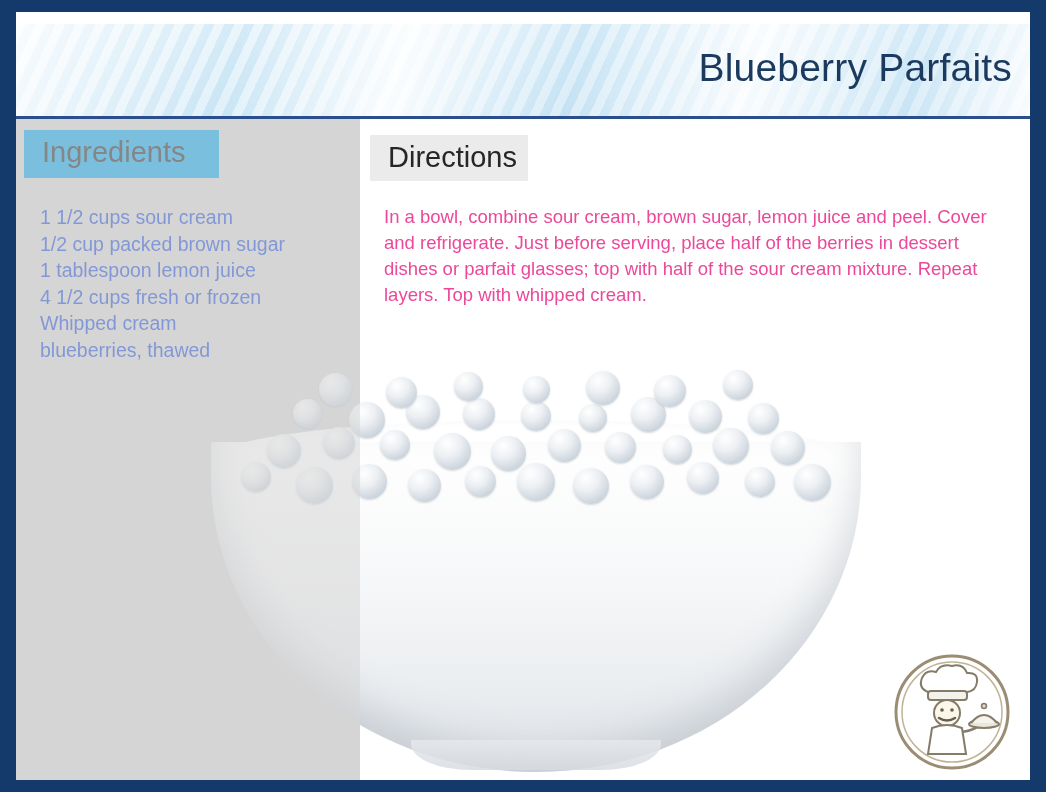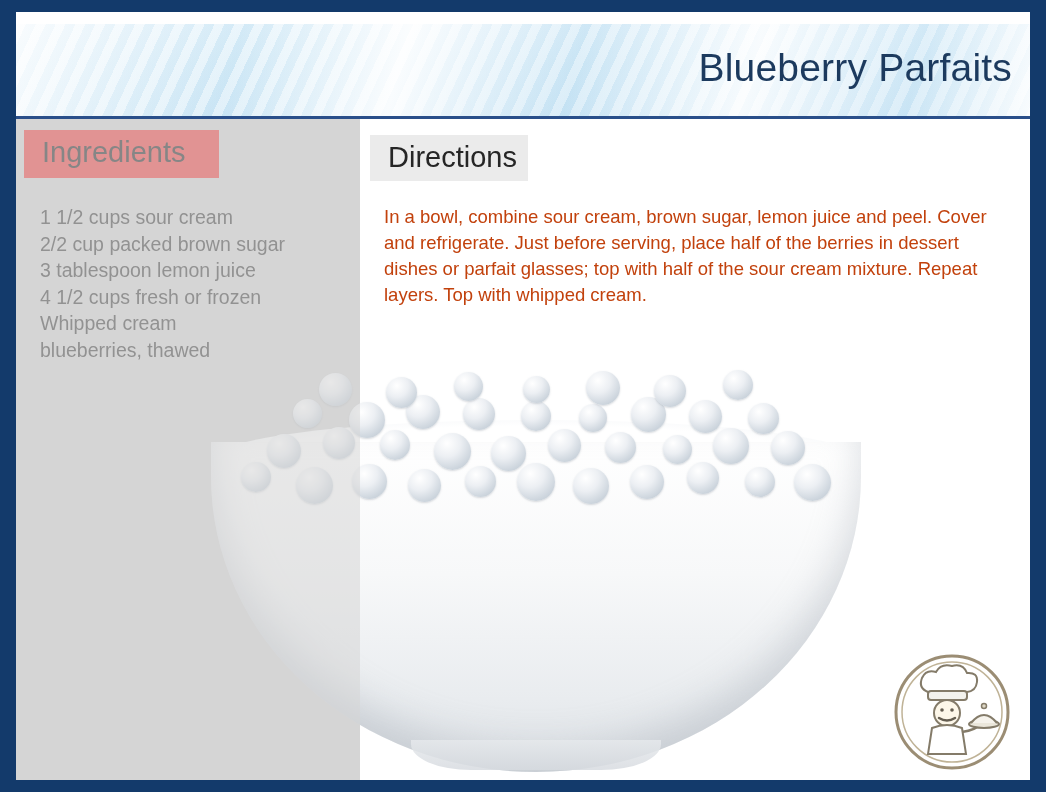--- a/index.html
+++ b/index.html
@@ -71,21 +71,21 @@
     top: 107px;
     width: 670px;
     height: 496px;
     background: #ffffff;
     padding-left: 44px;
   }
 
   
   .tab {
     position: absolute;
-    background: #ef4444;
+    background: #0ea5e9;
     box-sizing: border-box;
   }
   .tab-ingredients {
     left: 8px;
     top: 11px;
     width: 195px;
     height: 48px;
   }
   .tab-directions {
     left: 10px;
@@ -103,32 +103,32 @@
     white-space: nowrap;
   }
 
   .ingredients-list {
     position: absolute;
     left: 24px;
     top: 85px;
     width: 310px;
     font-size: 19.5px;
     line-height: 26.5px;
-    color: #404040;
+    color: #1d4ed8;
   }
   .ingredients-list div { white-space: nowrap; }
 
   .directions-text {
     position: absolute;
     left: 24px;
     top: 85px;
     width: 632px;
     font-size: 18.5px;
     line-height: 26px;
-    color: #c2410c;
+    color: #ec4899;
   }
 
   
   .photo {
     position: absolute;
     left: 170px;
     top: 330px;
     width: 700px;
     height: 440px;
     pointer-events: none;
@@ -205,22 +205,22 @@
     <div class="header-band">
       <div class="header-title">Blueberry Parfaits</div>
     </div>
 
     <div class="col-ingredients">
       <div class="tab tab-ingredients">
         <div class="tab-label">Ingredients</div>
       </div>
       <div class="ingredients-list">
         <div>1 1/2 cups sour cream</div>
-        <div>2/2 cup packed brown sugar</div>
-        <div>3 tablespoon lemon juice</div>
+        <div>1/2 cup packed brown sugar</div>
+        <div>1 tablespoon lemon juice</div>
         <div>4 1/2 cups fresh or frozen</div>
         <div>Whipped cream</div>
         <div>blueberries, thawed</div>
       </div>
     </div>
 
     <div class="col-directions">
       <div class="tab tab-directions">
         <div class="tab-label">Directions</div>
       </div>

